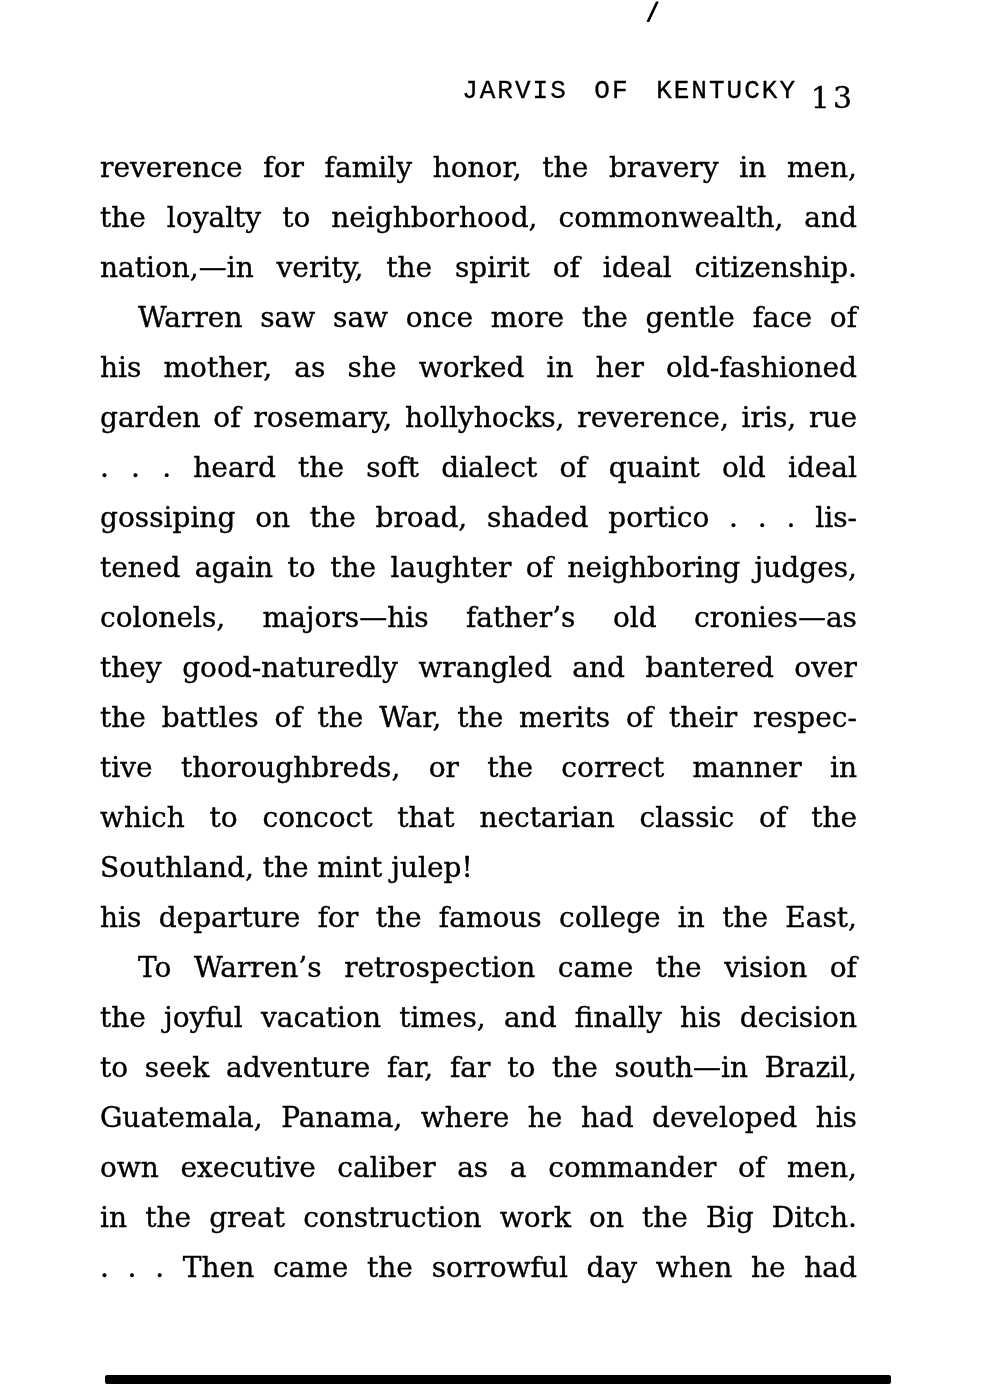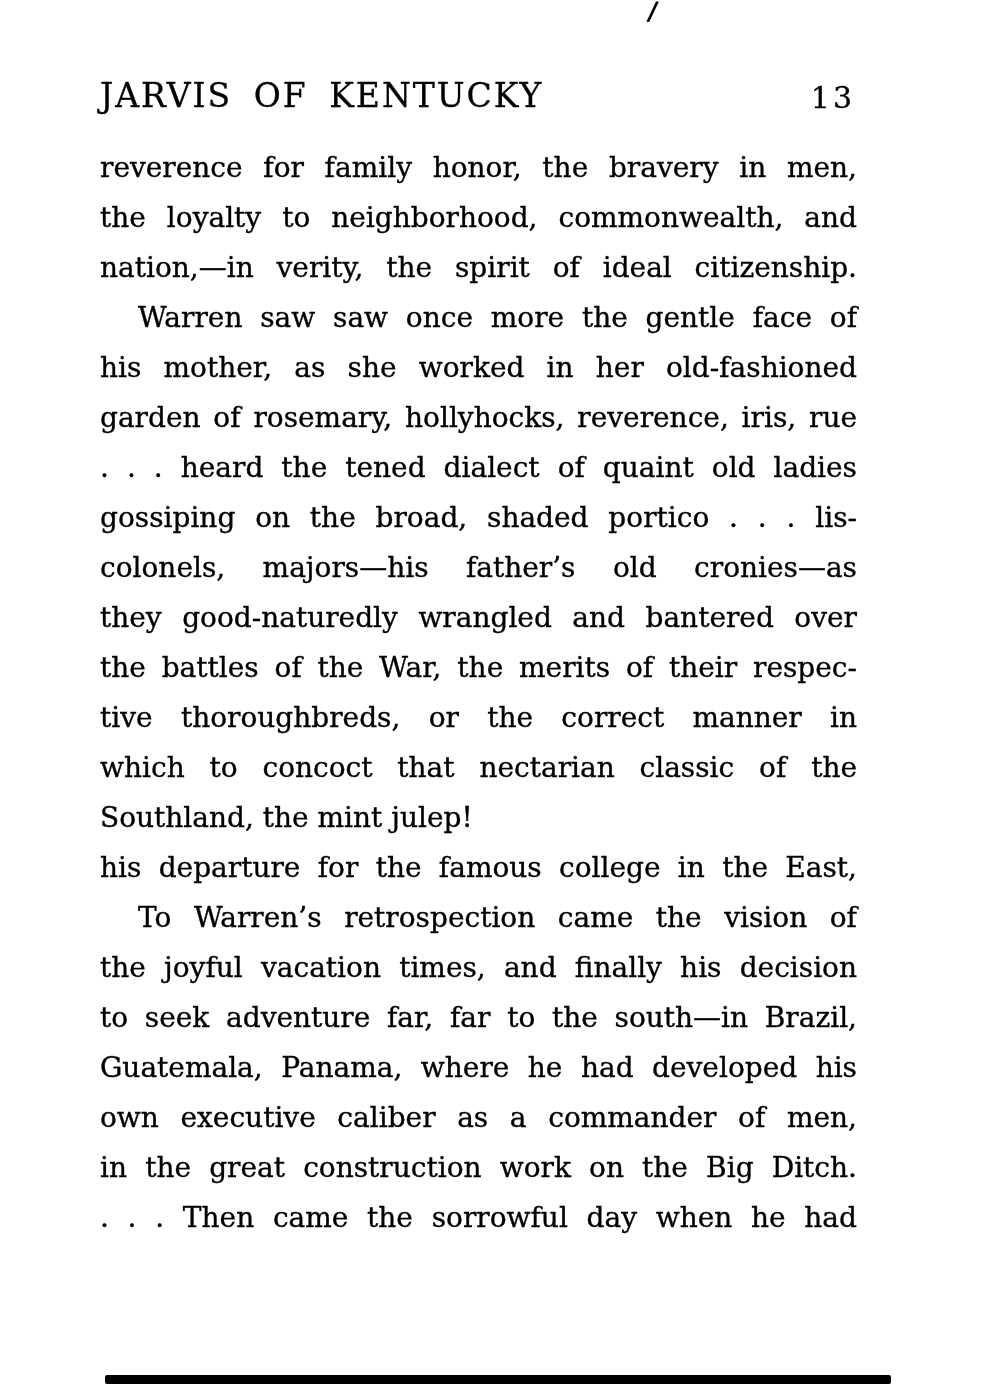--- a/index.html
+++ b/index.html
@@ -32,25 +32,26 @@
   }
   .running-header {
     position: relative;
     height: 143px;
   }
   .book-title {
     position: absolute;
     top: 76px;
     left: 0;
     right: 60px;
-    text-align: left;
-    font-size: 33px;
+    text-align: right;
+    font-size: 26px;
     letter-spacing: 2px;
     word-spacing: 9px;
     white-space: nowrap;
+    font-family: Liberation Mono, monospace;
     -webkit-text-stroke: 0.3px #000;
   }
   .page-number {
     position: absolute;
     top: 80px;
     right: 2px;
     font-size: 30px;
     letter-spacing: 3px;
     text-align: right;
     -webkit-text-stroke: 0.3px #000;
@@ -102,22 +103,23 @@
       <div>
         <div class="line">reverence for family honor, the bravery in men,</div>
         <div class="line">the loyalty to neighborhood, commonwealth, and</div>
         <div class="line">nation,—in verity, the spirit of ideal citizenship.</div>
       </div>
 
       <div>
         <div class="line indent">Warren saw saw once more the gentle face of</div>
         <div class="line">his mother, as she worked in her old-fashioned</div>
         <div class="line">garden of rosemary, hollyhocks, reverence, iris, rue</div>
-        <div class="line">. . . heard the tened dialect of quaint old ladies</div>
+        <div class="line">. . . heard the soft dialect of quaint old ideal</div>
         <div class="line">gossiping on the broad, shaded portico . . . lis-</div>
+        <div class="line">tened again to the laughter of neighboring judges,</div>
         <div class="line">colonels, majors—his father’s old cronies—as</div>
         <div class="line">they good-naturedly wrangled and bantered over</div>
         <div class="line">the battles of the War, the merits of their respec-</div>
         <div class="line">tive thoroughbreds, or the correct manner in</div>
         <div class="line">which to concoct that nectarian classic of the</div>
         <div class="line para-end">Southland, the mint julep!</div>
       </div>
 
       <div>
         <div class="line">his departure for the famous college in the East,</div>

